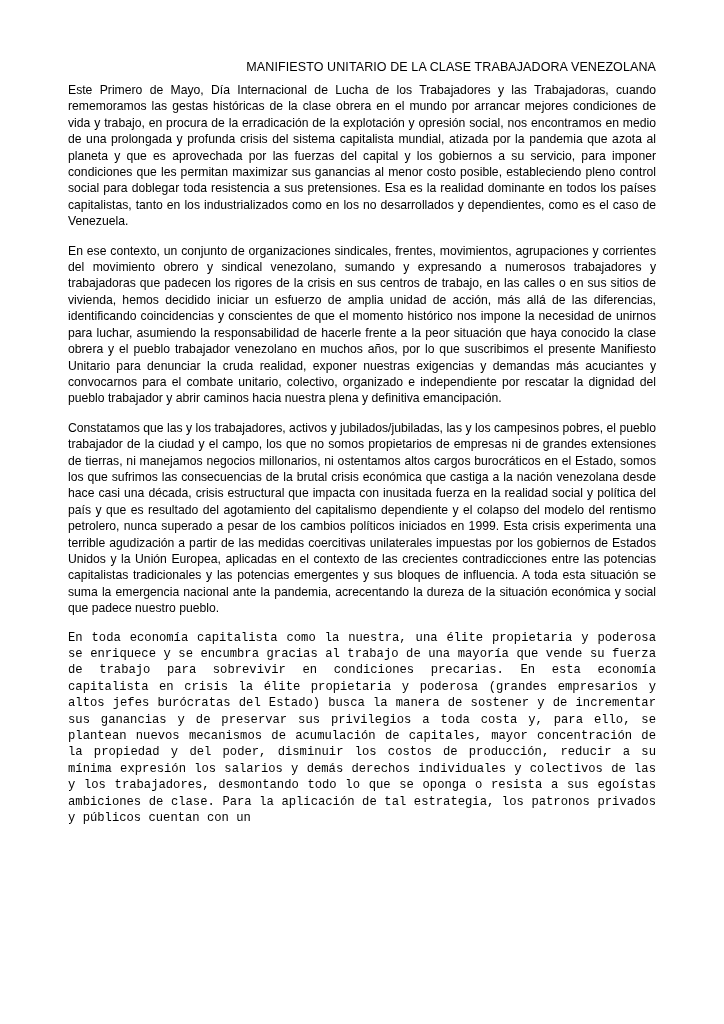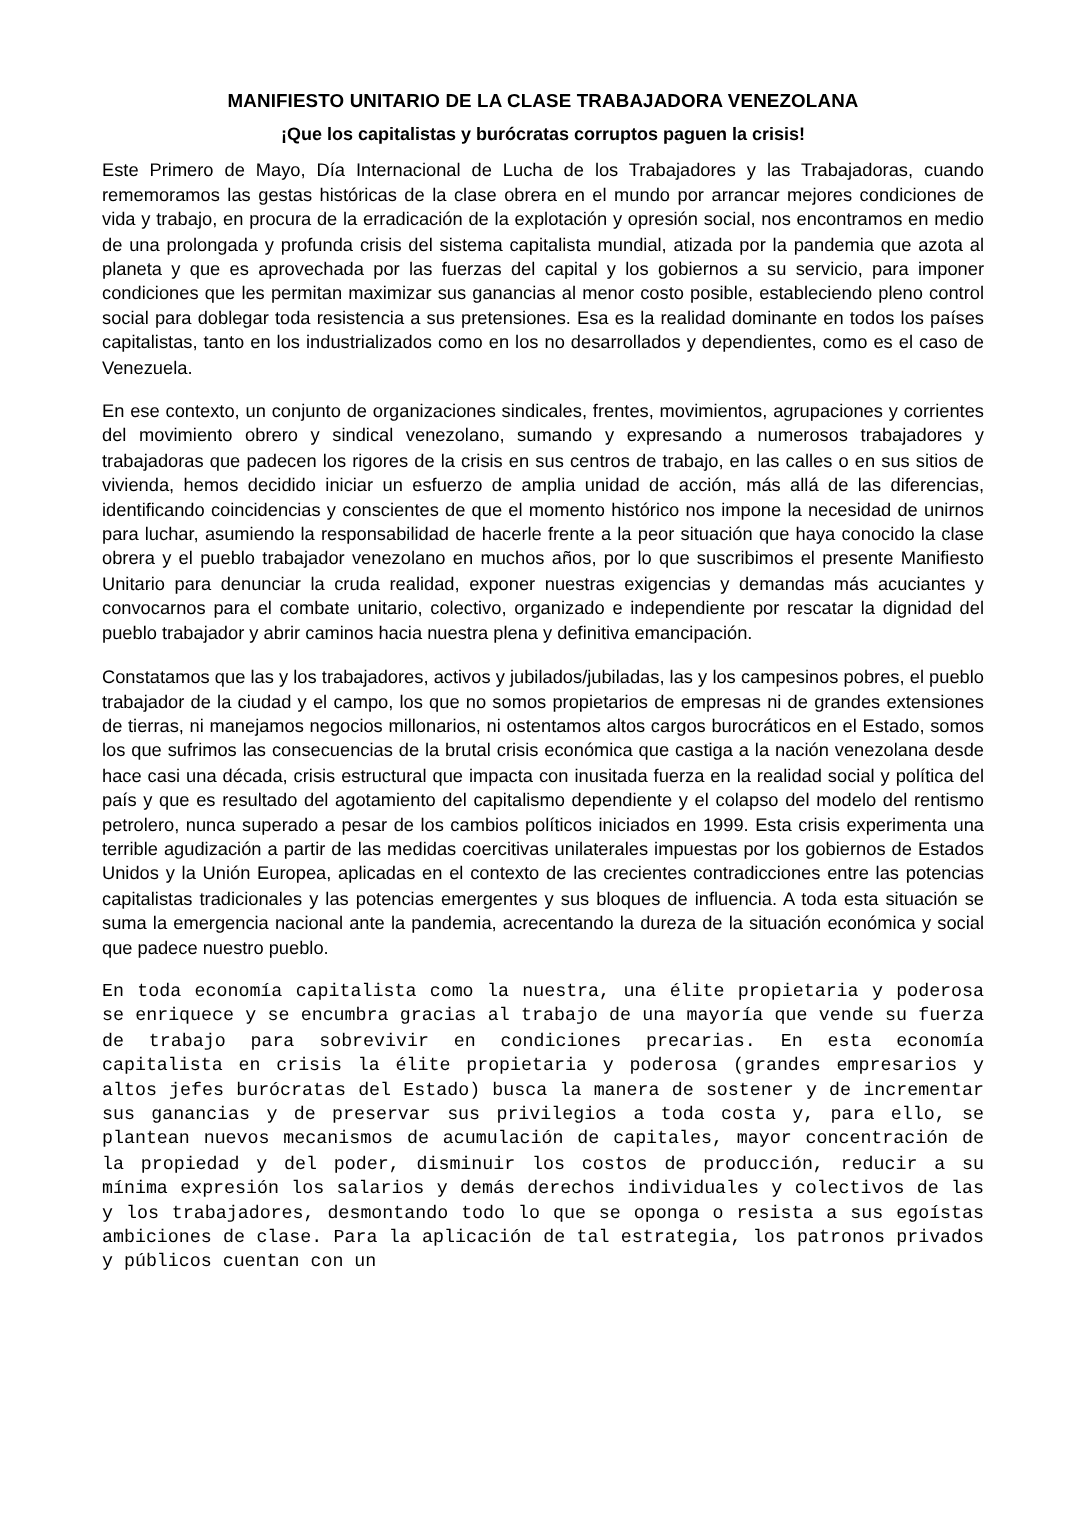--- a/index.html
+++ b/index.html
@@ -12,23 +12,23 @@
     height: 1024px;
     background: #ffffff;
     position: relative;
     box-sizing: border-box;
     padding: 60px 68px 40px 68px;
     font-family: "Liberation Sans", sans-serif;
     color: #000000;
     overflow: hidden;
   }
   .doc-title {
-    text-align: center;
+    text-align: right;
     font-size: 12.5px;
-    font-weight: bold;
+    font-weight: normal;
     letter-spacing: 0.1px;
     margin: 0 0 7px 0;
     line-height: 1.2;
   }
   .doc-subtitle {
     text-align: center;
     font-size: 12px;
     font-weight: bold;
     margin: 0 0 9px 0;
     line-height: 1.2;
@@ -44,18 +44,17 @@
   .para:last-child {
     margin-bottom: 0;
     font-family: Liberation Mono, monospace;
   }
 </style>
 </head>
 <body>
 
 <div class="page">
   <h1 class="doc-title">MANIFIESTO UNITARIO DE LA CLASE TRABAJADORA VENEZOLANA</h1>
-  <h2 class="doc-subtitle">¡Que los capitalistas y burócratas corruptos paguen la crisis!</h2>
   <p class="para">Este Primero de Mayo, Día Internacional de Lucha de los Trabajadores y las Trabajadoras, cuando rememoramos las gestas históricas de la clase obrera en el mundo por arrancar mejores condiciones de vida y trabajo, en procura de la erradicación de la explotación y opresión social, nos encontramos en medio de una prolongada y profunda crisis del sistema capitalista mundial, atizada por la pandemia que azota al planeta y que es aprovechada por las fuerzas del capital y los gobiernos a su servicio, para imponer condiciones que les permitan maximizar sus ganancias al menor costo posible, estableciendo pleno control social para doblegar toda resistencia a sus pretensiones. Esa es la realidad dominante en todos los países capitalistas, tanto en los industrializados como en los no desarrollados y dependientes, como es el caso de Venezuela.</p>
   <p class="para">En ese contexto, un conjunto de organizaciones sindicales, frentes, movimientos, agrupaciones y corrientes del movimiento obrero y sindical venezolano, sumando y expresando a numerosos trabajadores y trabajadoras que padecen los rigores de la crisis en sus centros de trabajo, en las calles o en sus sitios de vivienda, hemos decidido iniciar un esfuerzo de amplia unidad de acción, más allá de las diferencias, identificando coincidencias y conscientes de que el momento histórico nos impone la necesidad de unirnos para luchar, asumiendo la responsabilidad de hacerle frente a la peor situación que haya conocido la clase obrera y el pueblo trabajador venezolano en muchos años, por lo que suscribimos el presente Manifiesto Unitario para denunciar la cruda realidad, exponer nuestras exigencias y demandas más acuciantes y convocarnos para el combate unitario, colectivo, organizado e independiente por rescatar la dignidad del pueblo trabajador y abrir caminos hacia nuestra plena y definitiva emancipación.</p>
   <p class="para">Constatamos que las y los trabajadores, activos y jubilados/jubiladas, las y los campesinos pobres, el pueblo trabajador de la ciudad y el campo, los que no somos propietarios de empresas ni de grandes extensiones de tierras, ni manejamos negocios millonarios, ni ostentamos altos cargos burocráticos en el Estado, somos los que sufrimos las consecuencias de la brutal crisis económica que castiga a la nación venezolana desde hace casi una década, crisis estructural que impacta con inusitada fuerza en la realidad social y política del país y que es resultado del agotamiento del capitalismo dependiente y el colapso del modelo del rentismo petrolero, nunca superado a pesar de los cambios políticos iniciados en 1999. Esta crisis experimenta una terrible agudización a partir de las medidas coercitivas unilaterales impuestas por los gobiernos de Estados Unidos y la Unión Europea, aplicadas en el contexto de las crecientes contradicciones entre las potencias capitalistas tradicionales y las potencias emergentes y sus bloques de influencia. A toda esta situación se suma la emergencia nacional ante la pandemia, acrecentando la dureza de la situación económica y social que padece nuestro pueblo.</p>
   <p class="para">En toda economía capitalista como la nuestra, una élite propietaria y poderosa se enriquece y se encumbra gracias al trabajo de una mayoría que vende su fuerza de trabajo para sobrevivir en condiciones precarias. En esta economía capitalista en crisis la élite propietaria y poderosa (grandes empresarios y altos jefes burócratas del Estado) busca la manera de sostener y de incrementar sus ganancias y de preservar sus privilegios a toda costa y, para ello, se plantean nuevos mecanismos de acumulación de capitales, mayor concentración de la propiedad y del poder, disminuir los costos de producción, reducir a su mínima expresión los salarios y demás derechos individuales y colectivos de las y los trabajadores, desmontando todo lo que se oponga o resista a sus egoístas ambiciones de clase. Para la aplicación de tal estrategia, los patronos privados y públicos cuentan con un</p>
 </div>
 
 </body></html>

